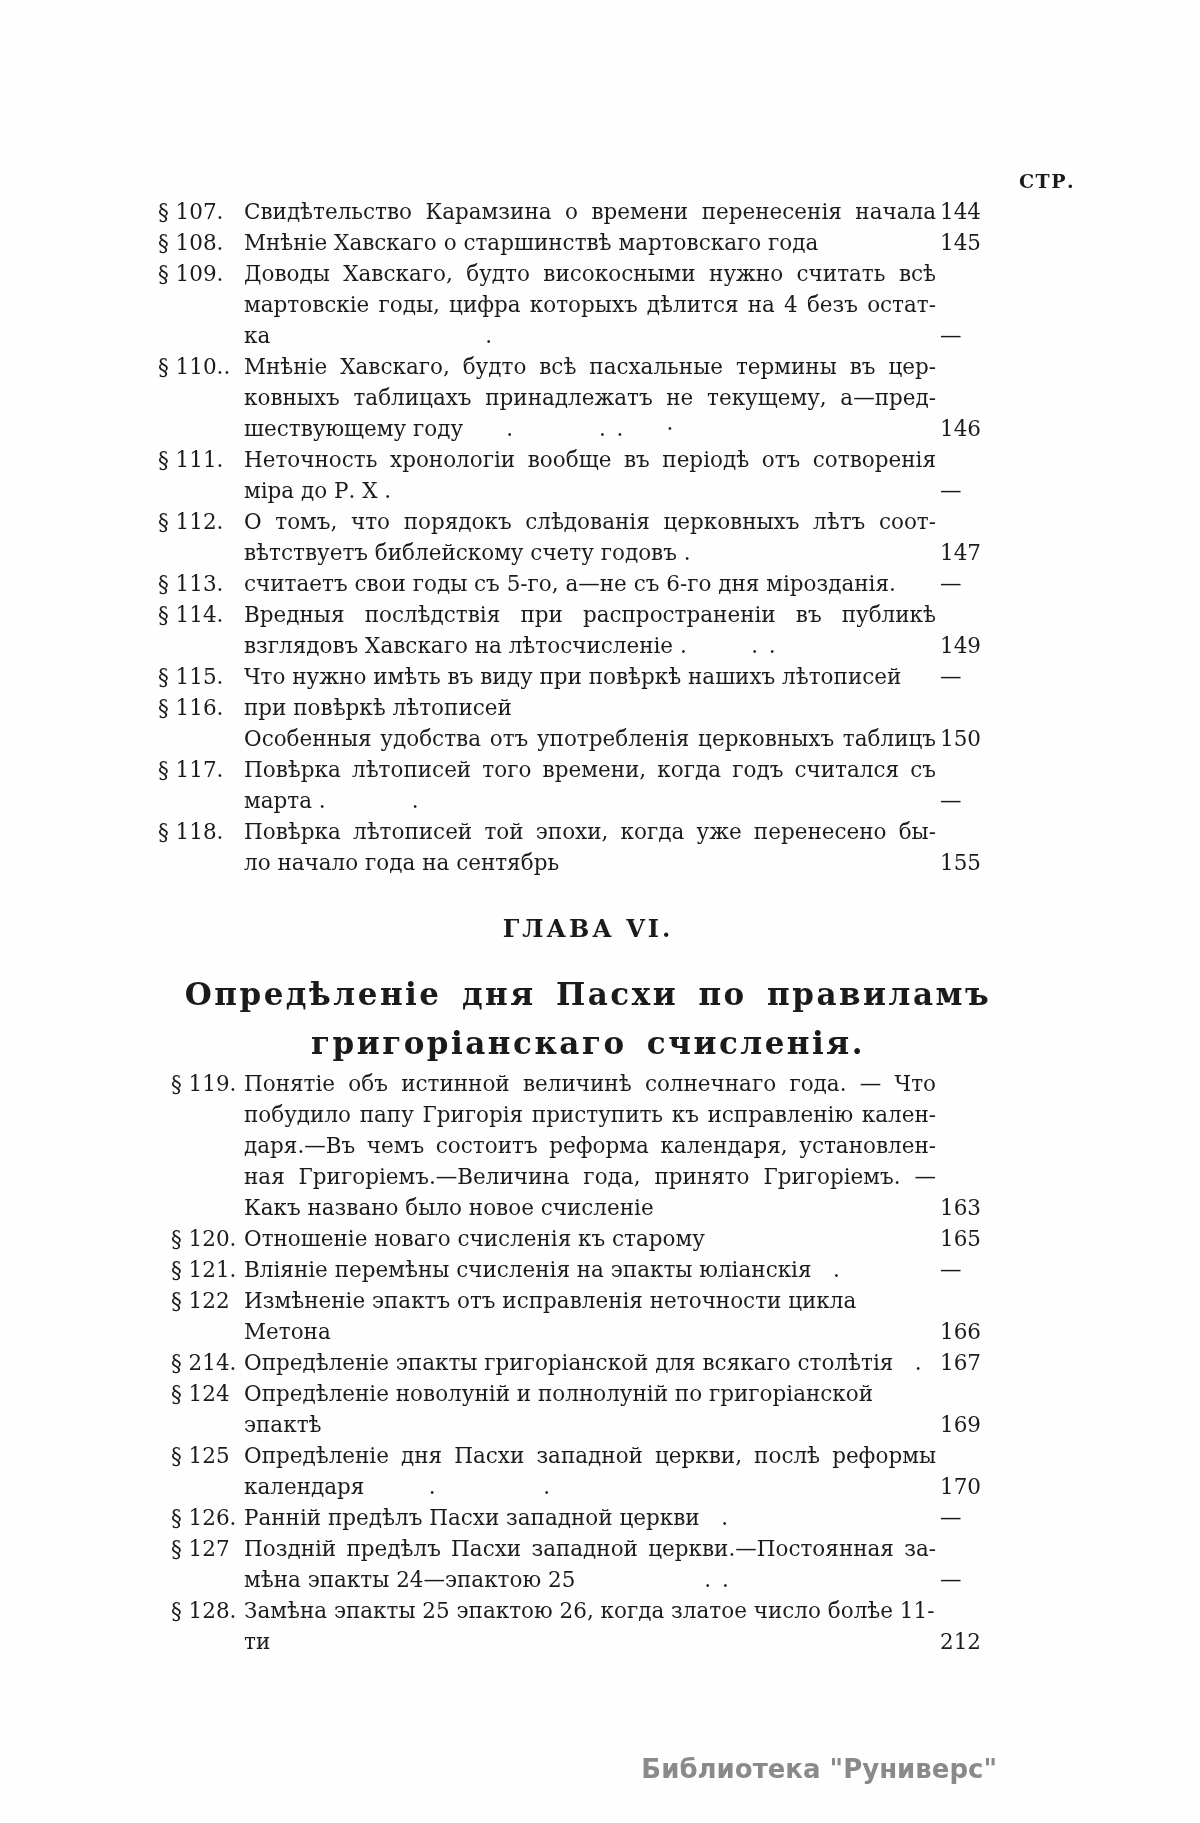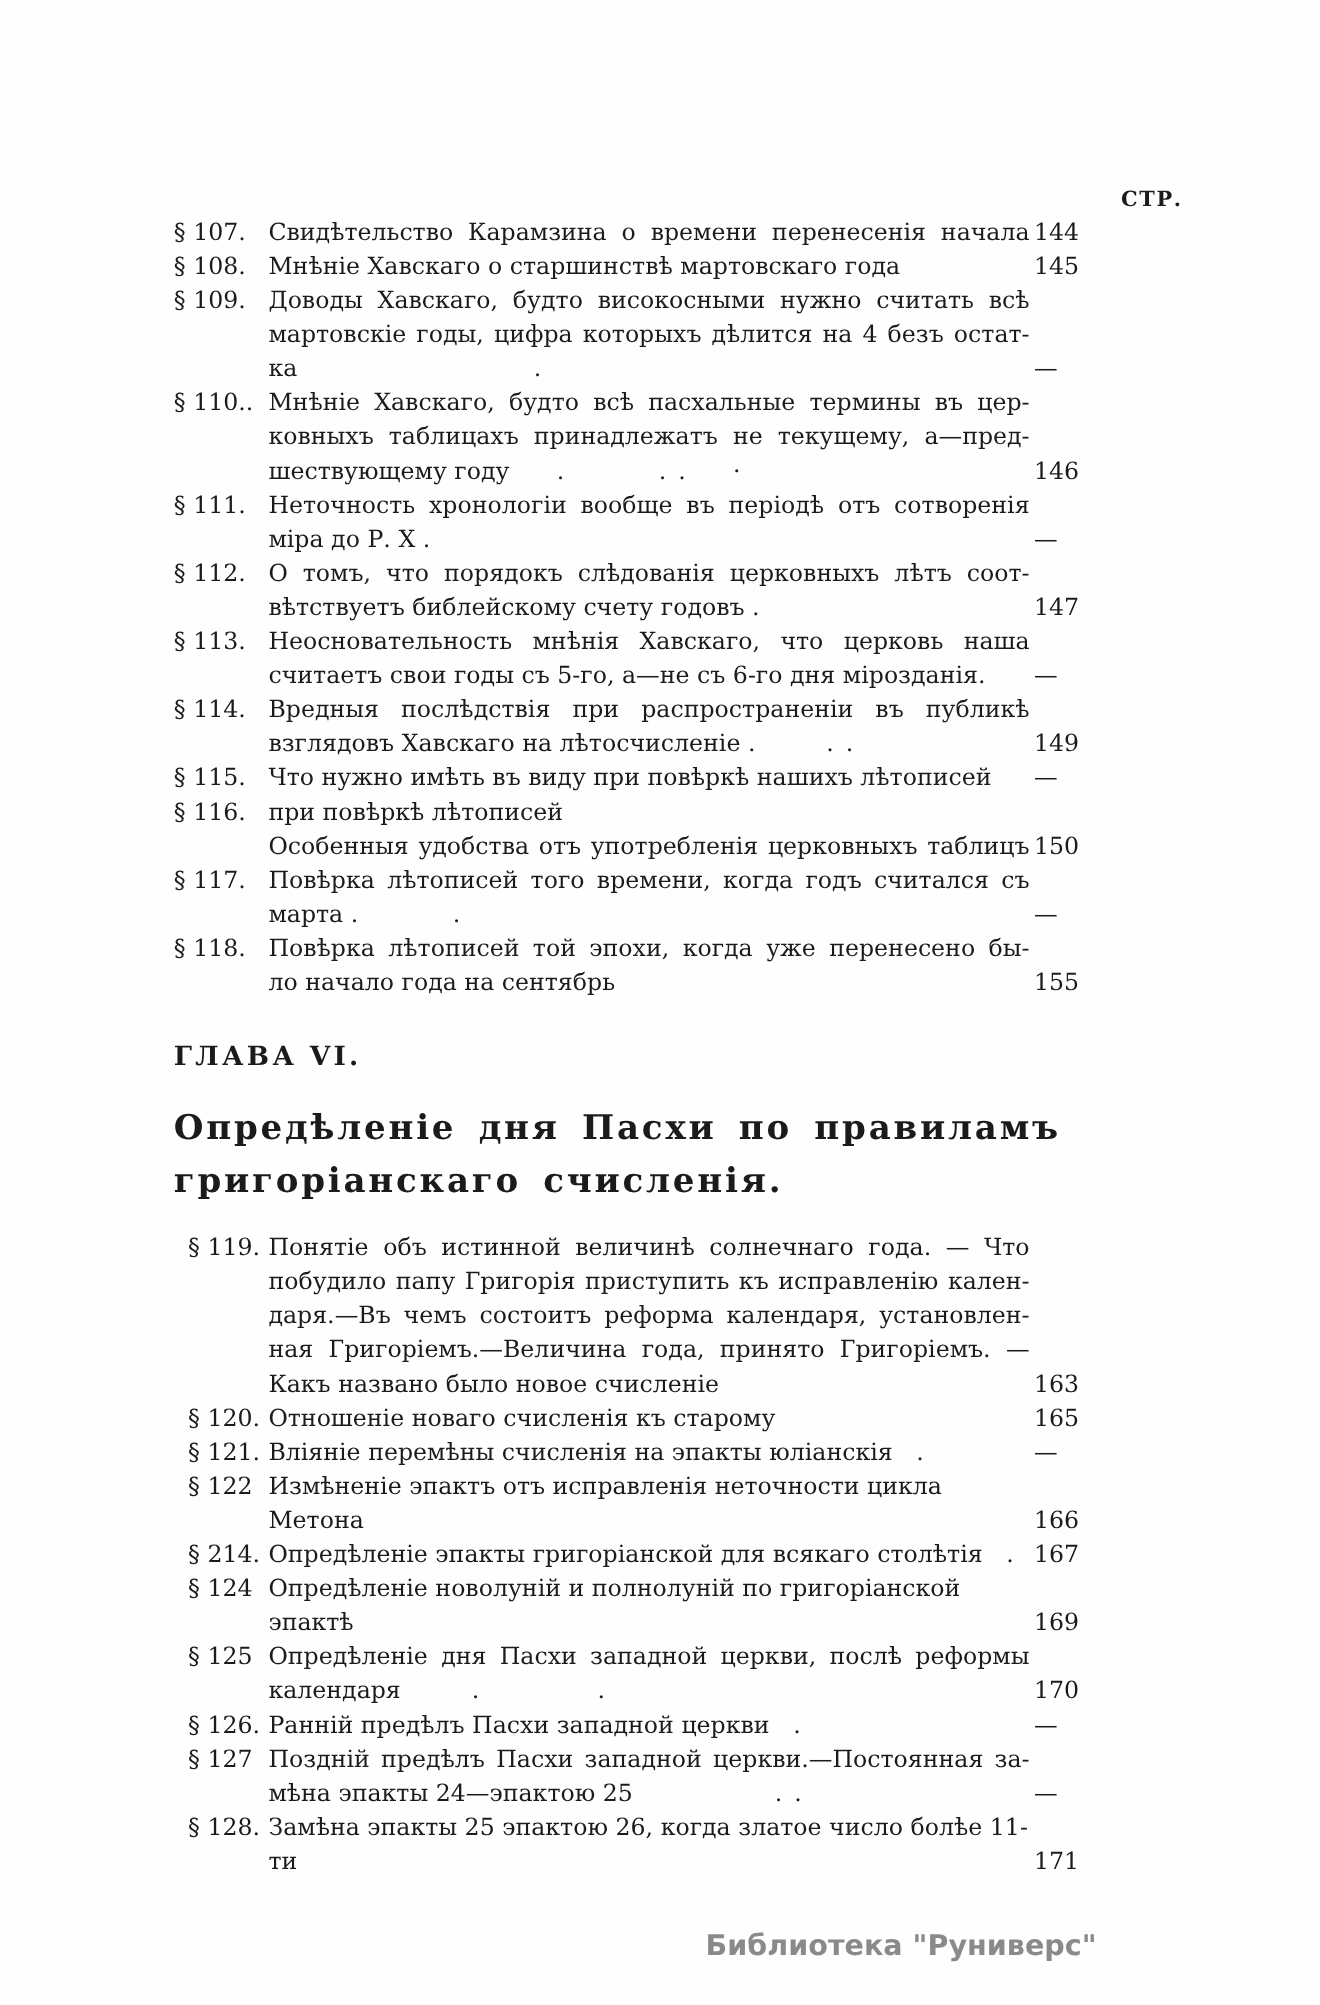--- a/index.html
+++ b/index.html
@@ -31,21 +31,21 @@
   }
   .entry { position: relative; padding-left: 86px; padding-right: 82px; }
   .entry .num { position: absolute; left: 0; top: 0; white-space: nowrap; }
   .block2 .entry .num { left: 13px; }
   .entry .pg {
     position: absolute; right: 0; bottom: 0;
     width: 78px; text-align: left; white-space: nowrap;
   }
   .line { min-height: 31px; }
   .line.fill { text-align: justify; text-align-last: justify; text-justify: inter-word; }
-  .chapter { text-align: left; margin-top: 36px; margin-bottom: 20px; }
+  .chapter { text-align: center; margin-top: 36px; }
   .kicker {
     font-size: 24px; font-weight: bold; letter-spacing: 3px;
     line-height: 30px; margin-bottom: 26px;
   }
   .title {
     font-size: 31px; font-weight: bold;
     letter-spacing: 2.5px; word-spacing: 7px; line-height: 49px;
   }
   .watermark {
     position: absolute;
@@ -112,21 +112,20 @@
           <span class="num">§ 112.</span>
           <div>
             <div class="line fill">О томъ, что порядокъ слѣдованія церковныхъ лѣтъ соот-</div>
             <div class="line">вѣтствуетъ библейскому счету годовъ .</div>
           </div>
           <span class="pg">147</span>
         </div>
         <div class="entry">
           <span class="num">§ 113.</span>
           <div>
-            <div class="line fill">Неосновательность мнѣнія Хавскаго, что церковь наша</div>
             <div class="line">считаетъ свои годы съ 5-го, а—не съ 6-го дня мірозданія.</div>
           </div>
           <span class="pg">—</span>
         </div>
         <div class="entry">
           <span class="num">§ 114.</span>
           <div>
             <div class="line fill">Вредныя послѣдствія при распространеніи въ публикѣ</div>
             <div class="line">взглядовъ Хавскаго на лѣтосчисленіе .   . .</div>
           </div>
@@ -239,21 +238,21 @@
             <div class="line fill">Поздній предѣлъ Пасхи западной церкви.—Постоянная за-</div>
             <div class="line">мѣна эпакты 24—эпактою 25      . .</div>
           </div>
           <span class="pg">—</span>
         </div>
         <div class="entry">
           <span class="num">§ 128.</span>
           <div>
             <div class="line">Замѣна эпакты 25 эпактою 26, когда златое число болѣе 11-ти</div>
           </div>
-          <span class="pg">171</span>
+          <span class="pg">212</span>
         </div>
       </div>
 
   </div>
 
   <div class="watermark">Библиотека "Руниверс"</div>
 
 </div>
 
 </body></html>

